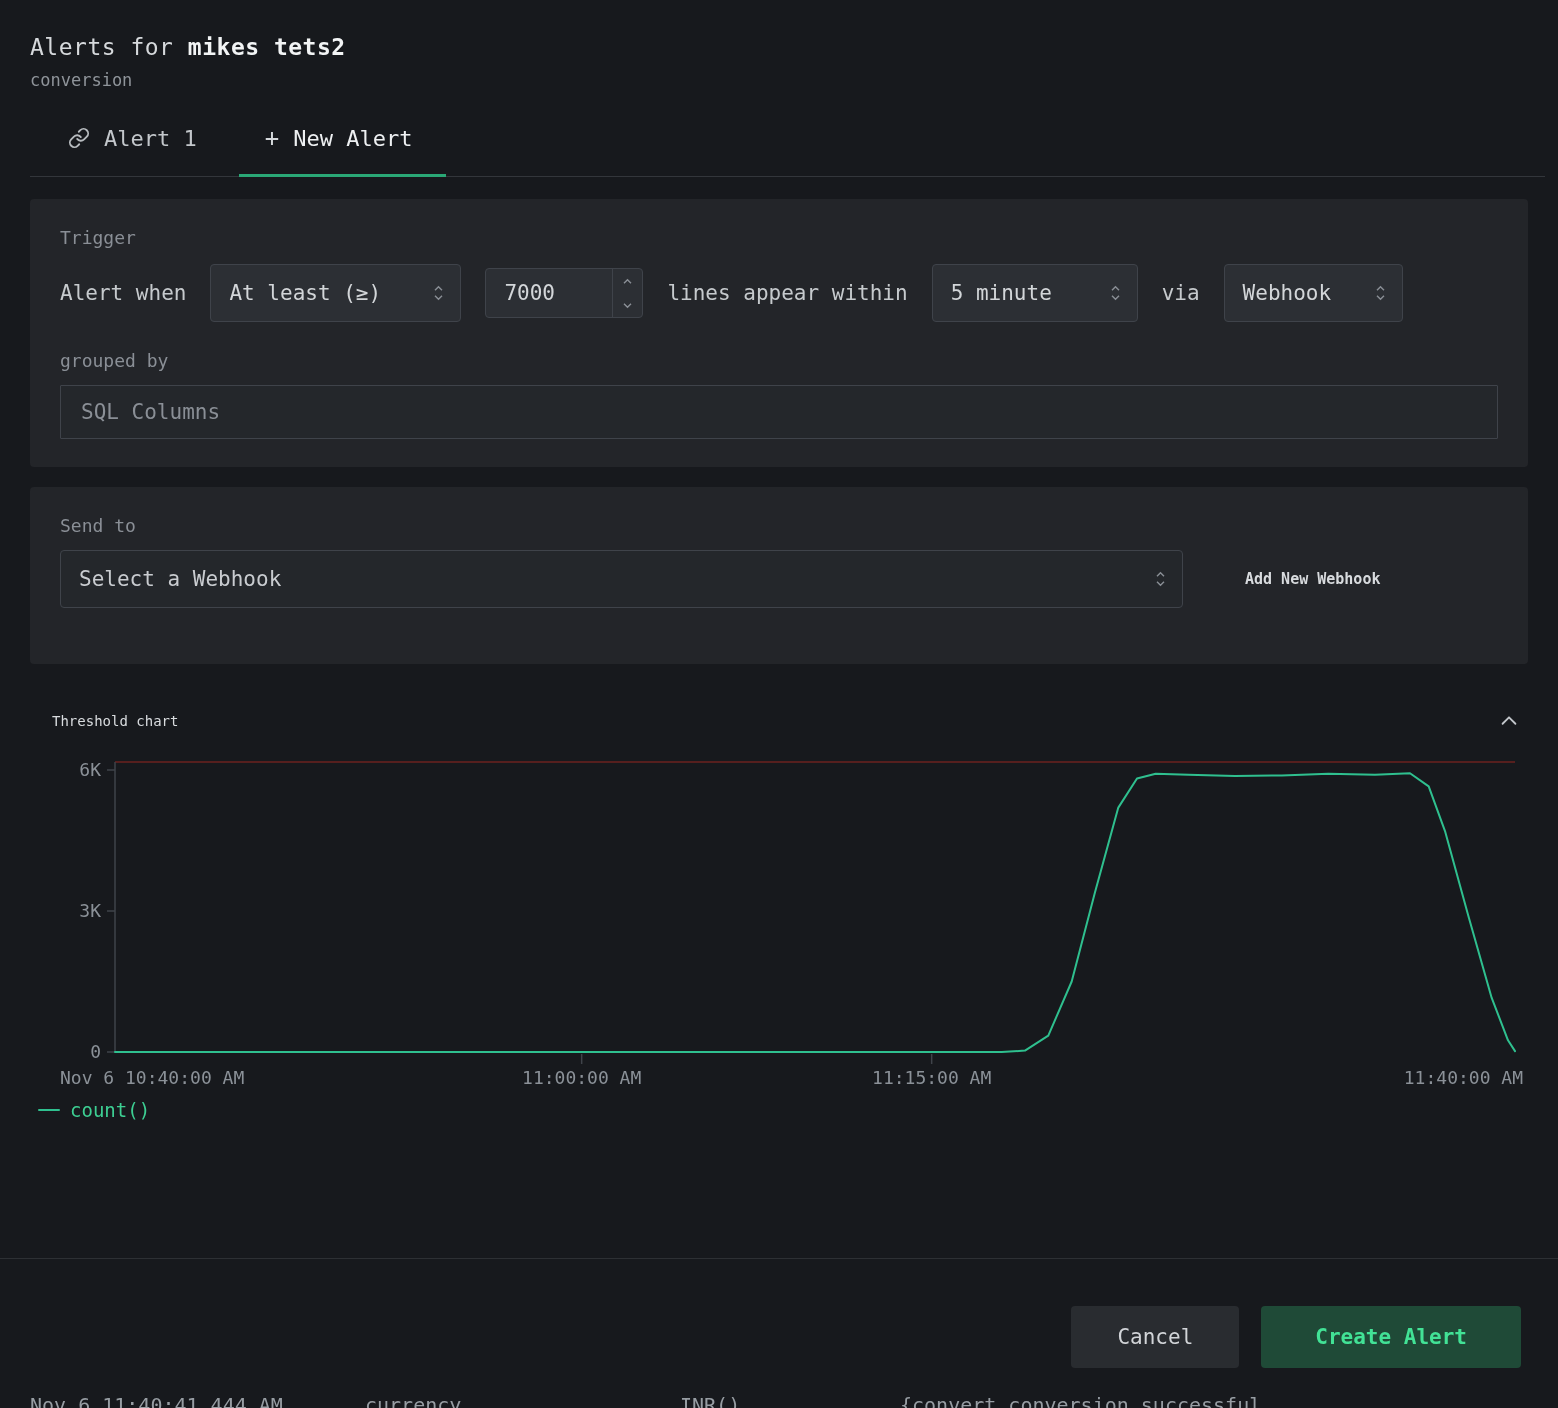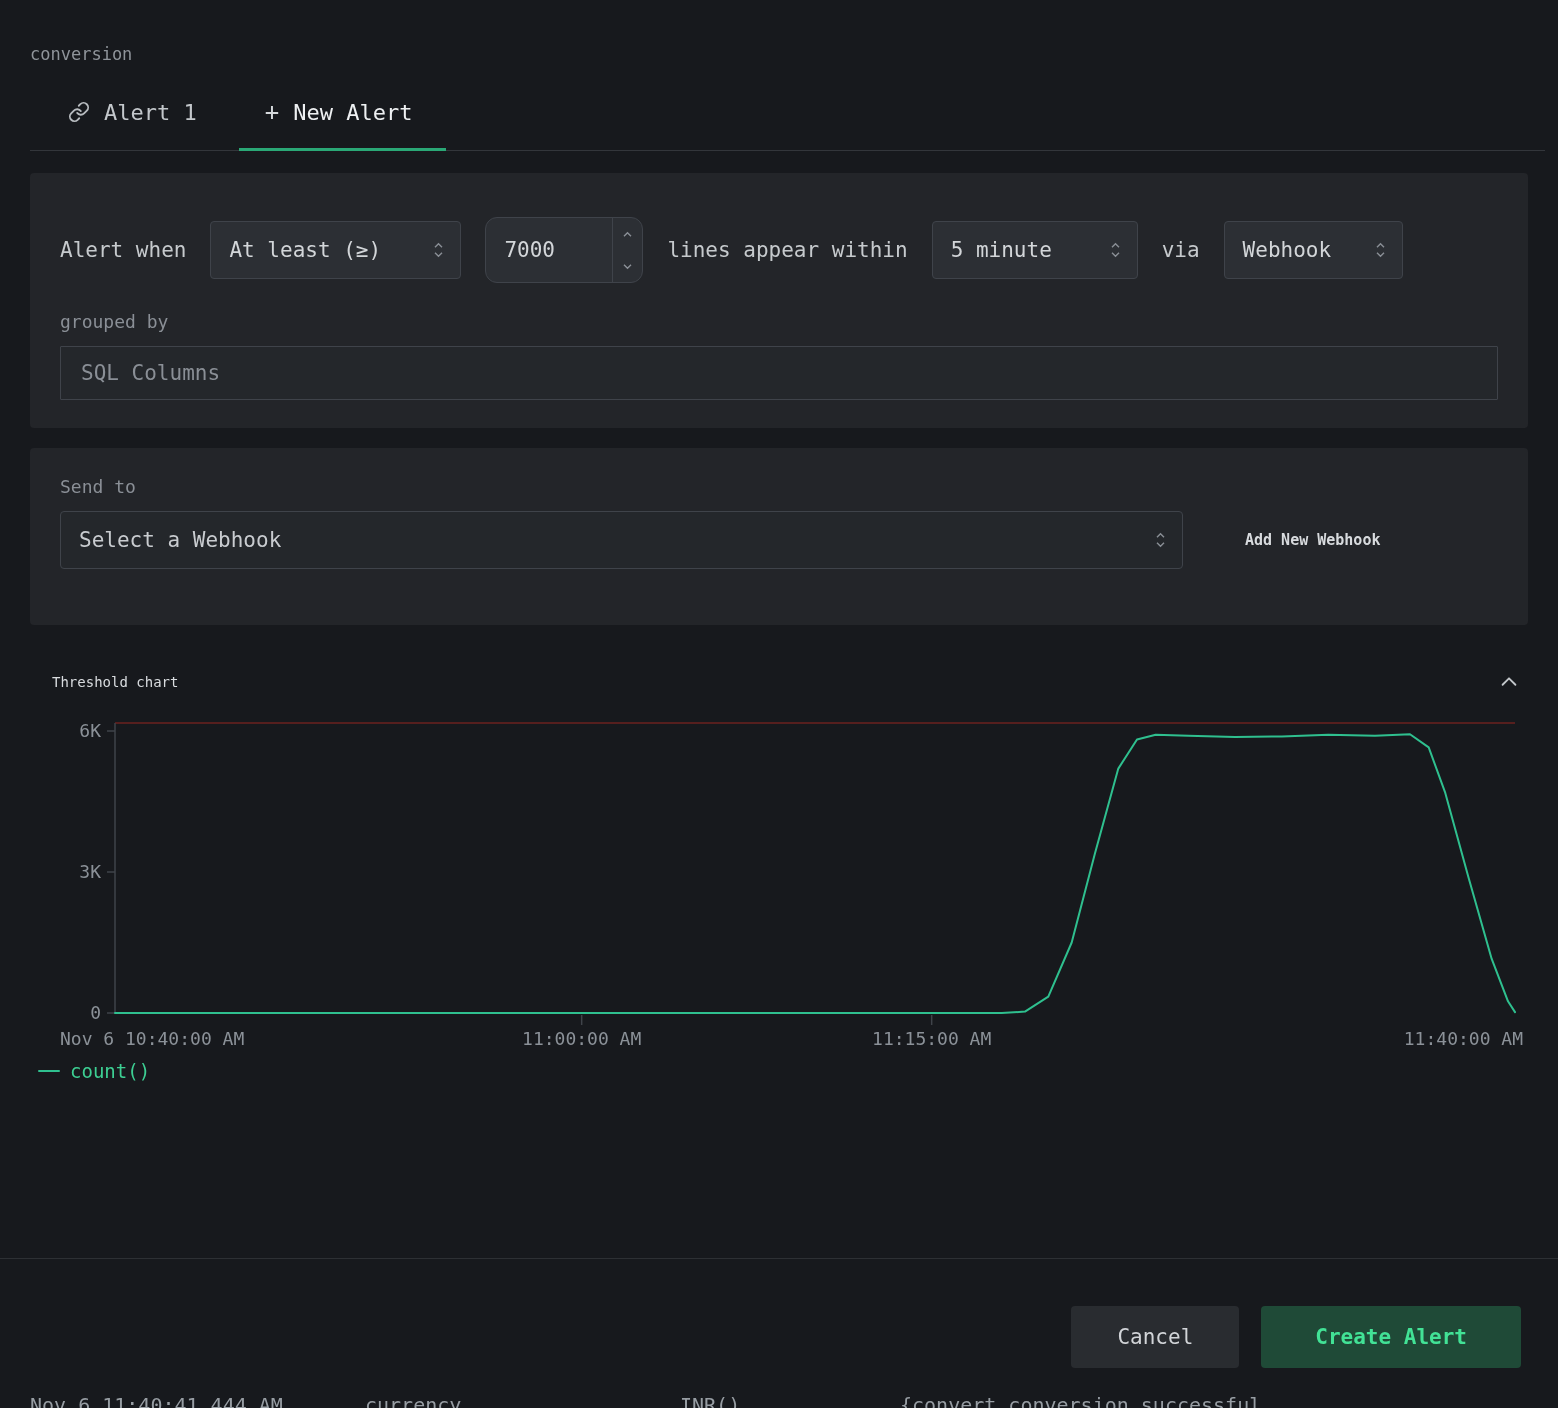--- a/index.html
+++ b/index.html
@@ -31,21 +31,21 @@
 
   .trigger-row { display:flex; align-items:center; gap:24px; margin-top:16px; font-size:21px; color:#c6cacd; }
   .ctrl {
     height:58px; background:#2c2f34; border:1px solid #3f434a; border-radius:4px;
     display:flex; align-items:center; padding:0 16px 0 18px; font-size:21px; color:#d3d6d9;
     justify-content:space-between; gap:12px; cursor:pointer;
   }
   .chev-stack { display:flex; flex-direction:column; gap:2px; align-items:center; }
   .chev-stack svg { display:block; }
 
-  .num-input { height:66px; background:#2c2f34; border:1px solid #3f434a; border-radius:12px; display:flex; overflow:hidden; }
+  .num-input { height:50px; background:#2c2f34; border:1px solid #3f434a; border-radius:4px; display:flex; overflow:hidden; }
   .num-val { flex:1; display:flex; align-items:center; padding-left:18px; font-size:21px; color:#d3d6d9; }
   .stepper { width:30px; border-left:1px solid #3f434a; display:flex; flex-direction:column; }
   .step { flex:1; display:flex; align-items:center; justify-content:center; cursor:pointer; }
 
   .grouped-label { margin-top:28px; font-size:18px; color:#8a8f96; }
   .grouped-input {
     margin-top:14px; width:100%; height:54px; background:#24272b; border:1px solid #3f434a;
     border-radius:1px; padding:0 20px; font-size:21px; color:#d3d6d9;
     font-family:"DejaVu Sans Mono","Liberation Mono",monospace; outline:none;
   }
@@ -75,40 +75,45 @@
   
   .bg-row { position:absolute; left:0; right:0; bottom:0; height:14px; overflow:hidden; }
   .bg-row span { position:absolute; top:0; font-size:20px; line-height:22px; color:#979da3; white-space:nowrap; }
 </style>
 </head>
 <body>
 
 <div class="page" style="--accent: #2aa876; --chart-green: #2fc08f;">
 
   <div class="header">
+    <div class="title">
+      <span>Alerts for</span>
+      <b>mikes tets2</b>
+    </div>
     <div class="subtitle">conversion</div>
   </div>
 
   <div class="tabs">
     <div class="tab inactive">
       <span class="icon">
         <svg width="22" height="22" viewBox="0 0 24 24" fill="none" stroke="currentColor" stroke-width="2" stroke-linecap="round" stroke-linejoin="round">
           <path d="M10 13a5 5 0 0 0 7.54.54l3-3a5 5 0 0 0-7.07-7.07l-1.72 1.71"></path>
           <path d="M14 11a5 5 0 0 0-7.54-.54l-3 3a5 5 0 0 0 7.07 7.07l1.71-1.71"></path>
         </svg>
       </span>
       <span>Alert 1</span>
     </div>
     <div class="tab active">
       <span class="plus">+</span>
       <span>New Alert</span>
     </div>
   </div>
 
   <div class="panel">
+    <div class="sec-label">Trigger</div>
     <div class="trigger-row">
       <span>Alert when</span>
 
       <div class="ctrl" style="width:251px">
         <span>At least (≥)</span>
         <span class="chev-stack">
           <svg width="11" height="7" viewBox="0 0 12 8">
               <path d="M2 6l4-4 4 4" stroke="#8a8f96" stroke-width="1.6" fill="none"></path>
             </svg>
           <svg width="11" height="7" viewBox="0 0 12 8">

